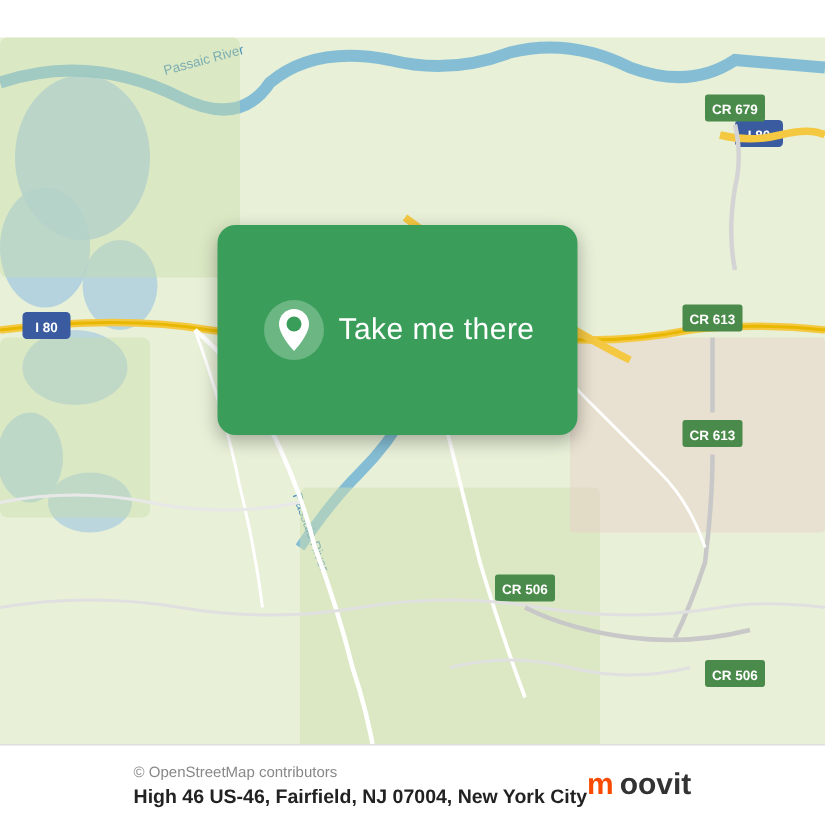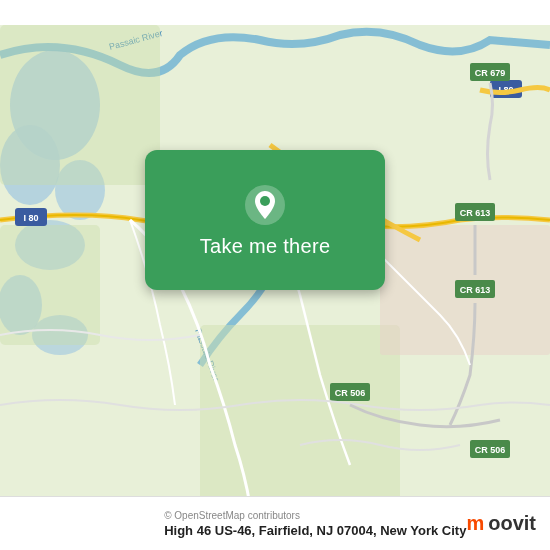--- a/index.html
+++ b/index.html
@@ -31,21 +31,21 @@
     
     #take-me-there-btn {
       position: absolute;
       top: 150px;
       left: 145px;
       width: 240px;
       height: 140px;
       background: #3a9e5a;
       border-radius: 12px;
       display: flex;
-      flex-direction: column;
+      flex-direction: row;
       align-items: center;
       justify-content: center;
       cursor: pointer;
       border: none;
       box-shadow: 0 4px 12px rgba(0,0,0,0.3);
       gap: 8px;
     }
 
     .pin-icon {
       width: 44px;
@@ -62,21 +62,21 @@
     
     #bottom-bar {
       position: absolute;
       bottom: 0;
       left: 0;
       width: 100%;
       background: white;
       padding: 10px 14px 10px 14px;
       display: flex;
       align-items: center;
-      justify-content: flex-end;
+      justify-content: center;
       border-top: 1px solid #ddd;
       min-height: 54px;
     }
 
     #bottom-left {
       display: flex;
       flex-direction: column;
       gap: 2px;
     }
 

